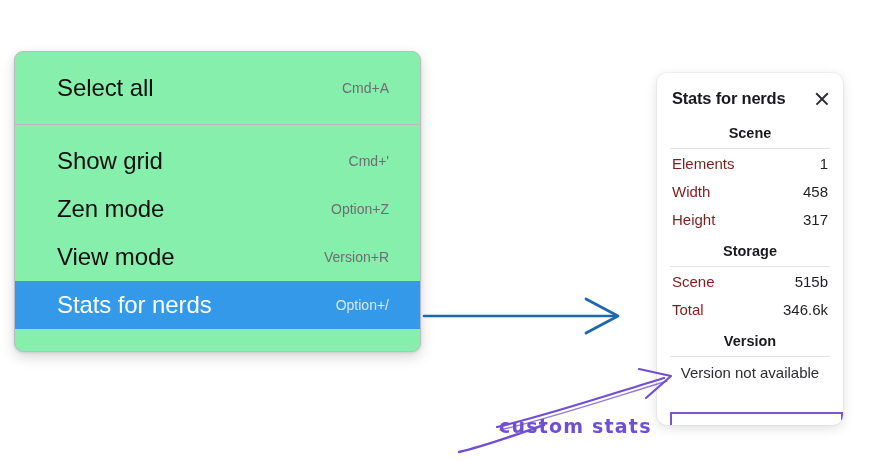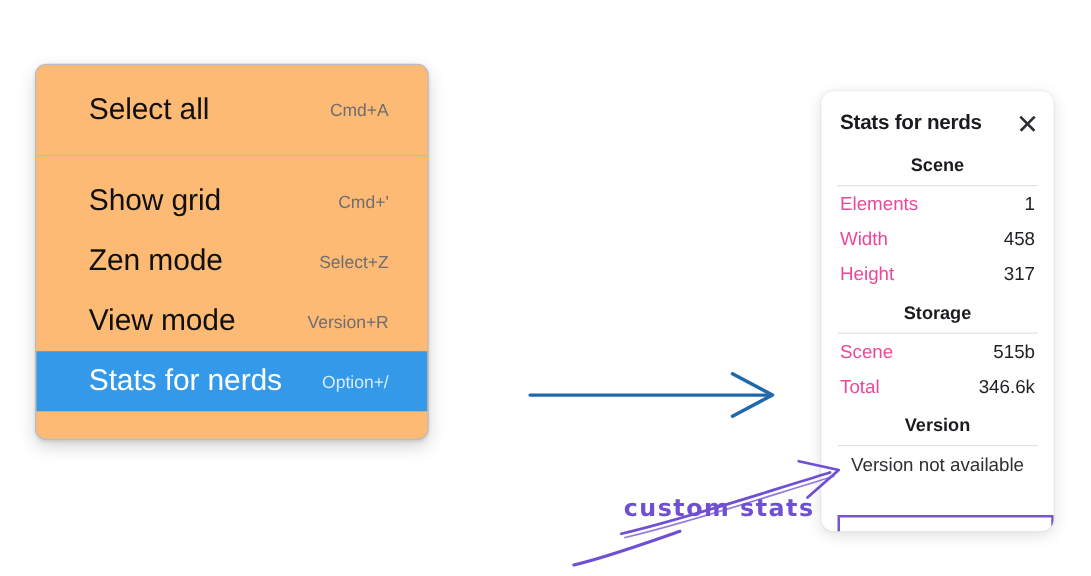--- a/index.html
+++ b/index.html
@@ -12,25 +12,25 @@
     height: 461px;
     position: relative;
     overflow: hidden;
     font-family: "Liberation Sans", sans-serif;
     -webkit-font-smoothing: antialiased;
   }
 
   
   #context-menu {
     position: absolute;
-    left: 28px;
+    left: 14px;
     top: 51px;
-    width: 315px;
+    width: 407px;
     height: 301px;
-    background: #fdba74;
+    background: #86efac;
     border: 1px solid #b9bcc2;
     border-radius: 9px;
     box-shadow: 0 5px 14px rgba(0,0,0,0.16), 0 1px 3px rgba(0,0,0,0.10);
     box-sizing: border-box;
     overflow: hidden;
   }
   .menu-group { padding: 0; }
   .menu-sep {
     height: 1px;
     background: #b9bcc2;
@@ -131,21 +131,21 @@
     margin: 0 13px;
   }
   .stat-row {
     display: flex;
     justify-content: space-between;
     align-items: baseline;
     font-size: 15px;
     color: #2e2e33;
     padding: 6px 15px 5px 15px;
   }
-  .stat-row .k { color: #ec4899; }
+  .stat-row .k { color: #7f1d1d; }
   .stat-row .v { color: #1f1f24; }
   .scene-block { padding-top: 7px; }
 
   
   #custom-stats-box {
     position: absolute;
     left: 13px;
     top: 179px;
     width: 173px;
     height: 162px;
@@ -166,21 +166,21 @@
     position: absolute;
     left: 440px;
     top: 360px;
     width: 250px;
     height: 101px;
     pointer-events: none;
   }
   #custom-stats-label {
     position: absolute;
     left: 499px;
-    top: 396px;
+    top: 415px;
     font-family: "DejaVu Sans", sans-serif;
     font-size: 19px;
     font-weight: bold;
     color: #6f4fd4;
     letter-spacing: 1.2px;
     white-space: nowrap;
   }
 </style>
 </head>
 <body>
@@ -196,21 +196,21 @@
 
   <div class="menu-sep"></div>
 
   <div class="menu-group menu-group-bottom">
     <div class="menu-item">
       <span class="label">Show grid</span>
       <span class="shortcut">Cmd+'</span>
     </div>
     <div class="menu-item">
       <span class="label">Zen mode</span>
-      <span class="shortcut">Select+Z</span>
+      <span class="shortcut">Option+Z</span>
     </div>
     <div class="menu-item">
       <span class="label">View mode</span>
       <span class="shortcut">Version+R</span>
     </div>
     <div class="menu-item selected">
       <span class="label">Stats for nerds</span>
       <span class="shortcut">Option+/</span>
     </div>
     <div class="menu-tail"></div>

